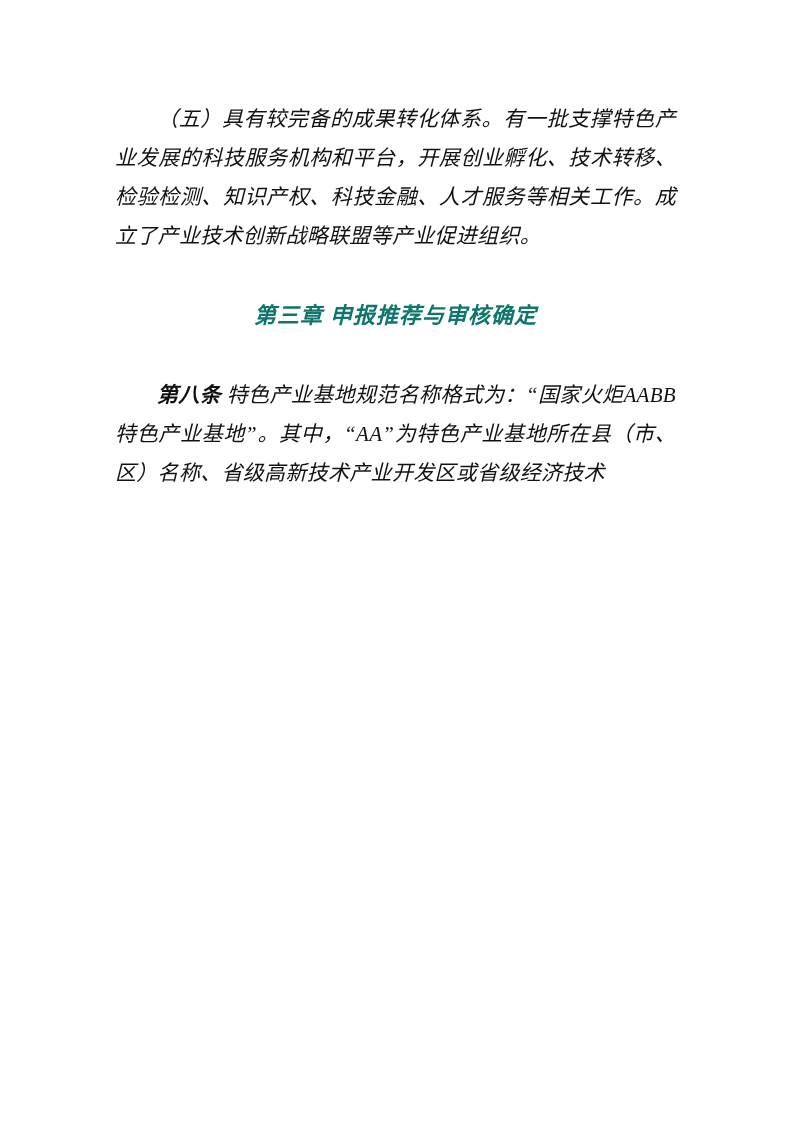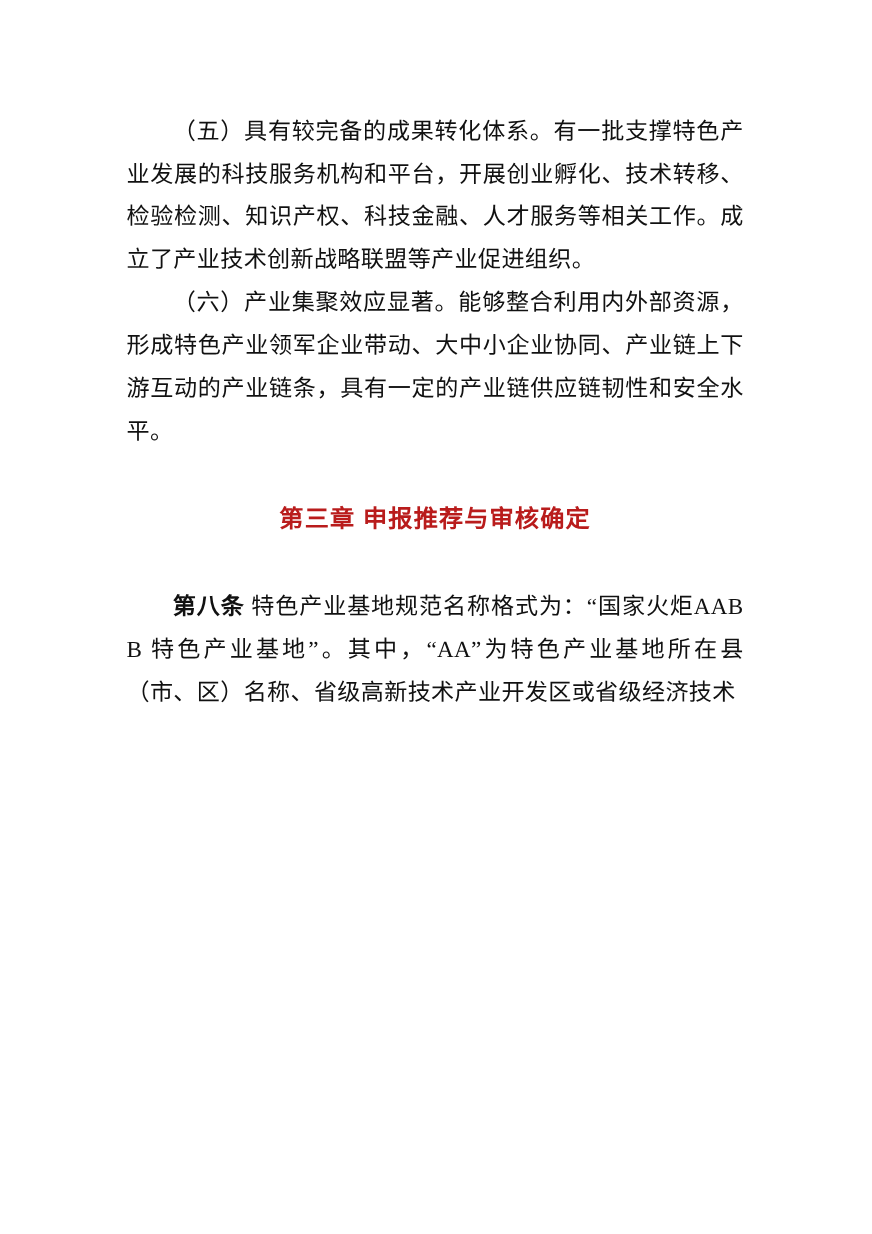--- a/index.html
+++ b/index.html
@@ -15,20 +15,21 @@
     background: #ffffff;
     color: #111111;
     overflow: hidden;
     font-family: "Liberation Serif", "DejaVu Serif", serif;
   }
   .doc-content {
     position: absolute;
     top: 100px;
     left: 115px;
     width: 561px;
+    font-style: italic;
   }
   p.body-para {
     margin: 0;
     font-size: 21px;
     line-height: 39px;
     text-align: justify;
     text-justify: inter-character;
     text-indent: 2em;
     word-break: break-all;
     letter-spacing: 0.3px;
@@ -38,37 +39,34 @@
     font-weight: 700;
   }
   h2.chapter-heading {
     margin: 40px 0 40px 0;
     font-size: 22px;
     line-height: 40px;
     font-weight: 700;
     text-align: center;
     text-indent: 0;
     letter-spacing: 1px;
-    color: #b91c1c;
+    color: #0f766e;
     font-family: "Liberation Sans", "DejaVu Sans", sans-serif;
   }
 </style>
 </head>
 <body>
 
 <div class="page">
   <div class="doc-content">
 
     <p class="body-para">
       <span>（五）具有较完备的成果转化体系。有一批支撑特色产业发展的科技服务机构和平台，开展创业孵化、技术转移、检验检测、知识产权、科技金融、人才服务等相关工作。成立了产业技术创新战略联盟等产业促进组织。</span>
     </p>
 
-    <p class="body-para">
-      <span>（六）产业集聚效应显著。能够整合利用内外部资源，形成特色产业领军企业带动、大中小企业协同、产业链上下游互动的产业链条，具有一定的产业链供应链韧性和安全水平。</span>
-    </p>
 
 
     <h2 class="chapter-heading">第三章 申报推荐与审核确定</h2>
 
 
     <p class="body-para">
       <span class="article-label">第八条</span><span> </span><span>特色产业基地规范名称格式为：“国家火炬AABB 特色产业基地”。其中，“AA”为特色产业基地所在县（市、区）名称、省级高新技术产业开发区或省级经济技术</span>
     </p>
 
   </div>

